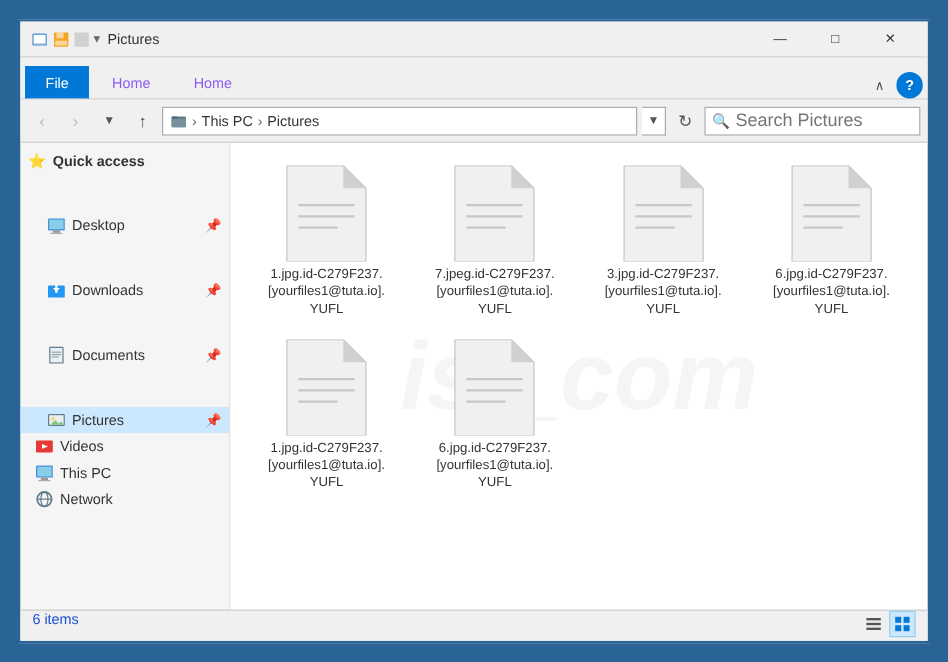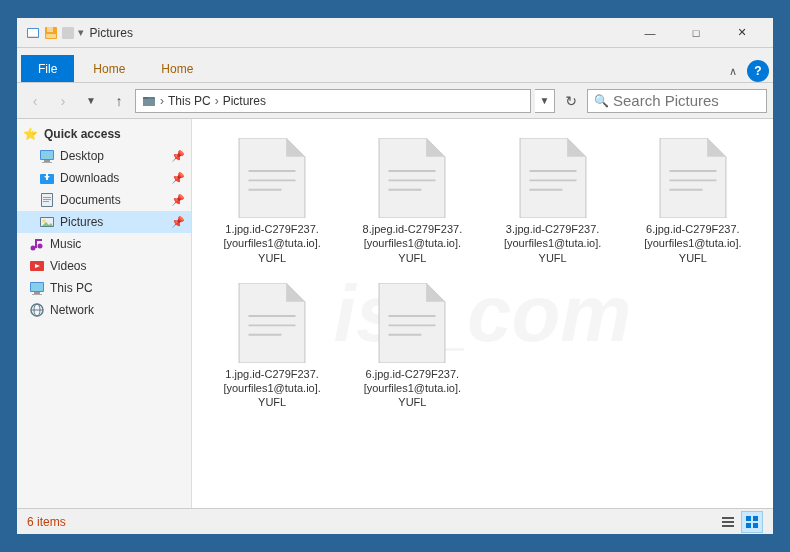--- a/index.html
+++ b/index.html
@@ -72,21 +72,21 @@
       height: 34px;
       padding: 0 4px;
     }
     .ribbon-tab {
       padding: 6px 16px;
       font-size: 12px;
       cursor: pointer;
       border: 1px solid transparent;
       border-bottom: none;
       margin-right: 2px;
-      color: #a16207;
+      color: #8b5cf6;
     }
     .ribbon-tab.active {
       background: #0078d7;
       color: white;
       border-color: #0078d7;
       text-align: center;
     }
     .ribbon-expand {
       margin-left: auto;
       display: flex;
@@ -234,20 +234,21 @@
       align-items: center;
       justify-content: center;
     }
     .sidebar-item .pin-icon {
       margin-left: auto;
       color: #0078d7;
       font-size: 11px;
     }
     .sidebar-indent {
       padding-left: 22px;
+      margin-top: 32px;
     }
 
     
     .file-area {
       flex: 1;
       background: white;
       overflow-y: auto;
       padding: 10px;
       position: relative;
     }
@@ -299,24 +300,24 @@
       max-width: 100px;
       word-break: break-word;
     }
 
     
     .status-bar {
       height: 26px;
       background: #f0f0f0;
       border-top: 1px solid #ccc;
       display: flex;
-      align-items: center;
+      align-items: flex-start;
       padding: 0 10px;
       font-size: 12px;
-      color: #c2410c;
+      color: #1d4ed8;
     }
     .status-right {
       margin-left: auto;
       display: flex;
       gap: 2px;
     }
     .view-btn {
       width: 22px;
       height: 22px;
       display: flex;
@@ -454,31 +455,20 @@
               <rect x="1" y="3" width="14" height="10" rx="1" fill="#607d8b"></rect>
               <rect x="2" y="4" width="12" height="8" fill="#eceff1"></rect>
               <circle cx="5" cy="7" r="1.5" fill="#ffd54f"></circle>
               <polygon points="3,12 7,8 10,11 12,9 14,12" fill="#81c784"></polygon>
             </svg>
         </div>
         <span>Pictures</span>
         <span class="pin-icon">📌</span>
       </div>
 
-      <div class="sidebar-item">
-        <div class="item-icon">
-          <svg width="16" height="16" viewBox="0 0 16 16">
-              <circle cx="4" cy="12" r="2.5" fill="#9c27b0"></circle>
-              <circle cx="11" cy="10" r="2.5" fill="#9c27b0"></circle>
-              <rect x="6" y="3" width="2" height="9" fill="#9c27b0"></rect>
-              <rect x="6" y="3" width="7" height="2" fill="#9c27b0"></rect>
-            </svg>
-        </div>
-        <span>Music</span>
-      </div>
 
       <div class="sidebar-item">
         <div class="item-icon">
           <svg width="16" height="16" viewBox="0 0 16 16">
               <rect x="1" y="3" width="14" height="10" rx="1" fill="#e53935"></rect>
               <polygon points="6,6 6,10 11,8" fill="white"></polygon>
             </svg>
         </div>
         <span>Videos</span>
       </div>
@@ -525,21 +515,21 @@
           <div class="file-item">
       <div class="file-icon">
         <svg viewBox="0 0 70 85" xmlns="http://www.w3.org/2000/svg">
           <polygon points="0,0 50,0 70,20 70,85 0,85" fill="#f0f0f0" stroke="#c0c0c0" stroke-width="1"></polygon>
           <polygon points="50,0 50,20 70,20" fill="#d0d0d0"></polygon>
           <line x1="10" y1="35" x2="60" y2="35" stroke="#c8c8c8" stroke-width="2"></line>
           <line x1="10" y1="45" x2="60" y2="45" stroke="#c8c8c8" stroke-width="2"></line>
           <line x1="10" y1="55" x2="45" y2="55" stroke="#c8c8c8" stroke-width="2"></line>
         </svg>
       </div>
-      <div class="file-name">8.jpeg.id-C279F237.[yourfiles1@tuta.io].YUFL</div>
+      <div class="file-name">7.jpeg.id-C279F237.[yourfiles1@tuta.io].YUFL</div>
     </div>
           <div class="file-item">
       <div class="file-icon">
         <svg viewBox="0 0 70 85" xmlns="http://www.w3.org/2000/svg">
           <polygon points="0,0 50,0 70,20 70,85 0,85" fill="#f0f0f0" stroke="#c0c0c0" stroke-width="1"></polygon>
           <polygon points="50,0 50,20 70,20" fill="#d0d0d0"></polygon>
           <line x1="10" y1="35" x2="60" y2="35" stroke="#c8c8c8" stroke-width="2"></line>
           <line x1="10" y1="45" x2="60" y2="45" stroke="#c8c8c8" stroke-width="2"></line>
           <line x1="10" y1="55" x2="45" y2="55" stroke="#c8c8c8" stroke-width="2"></line>
         </svg>

